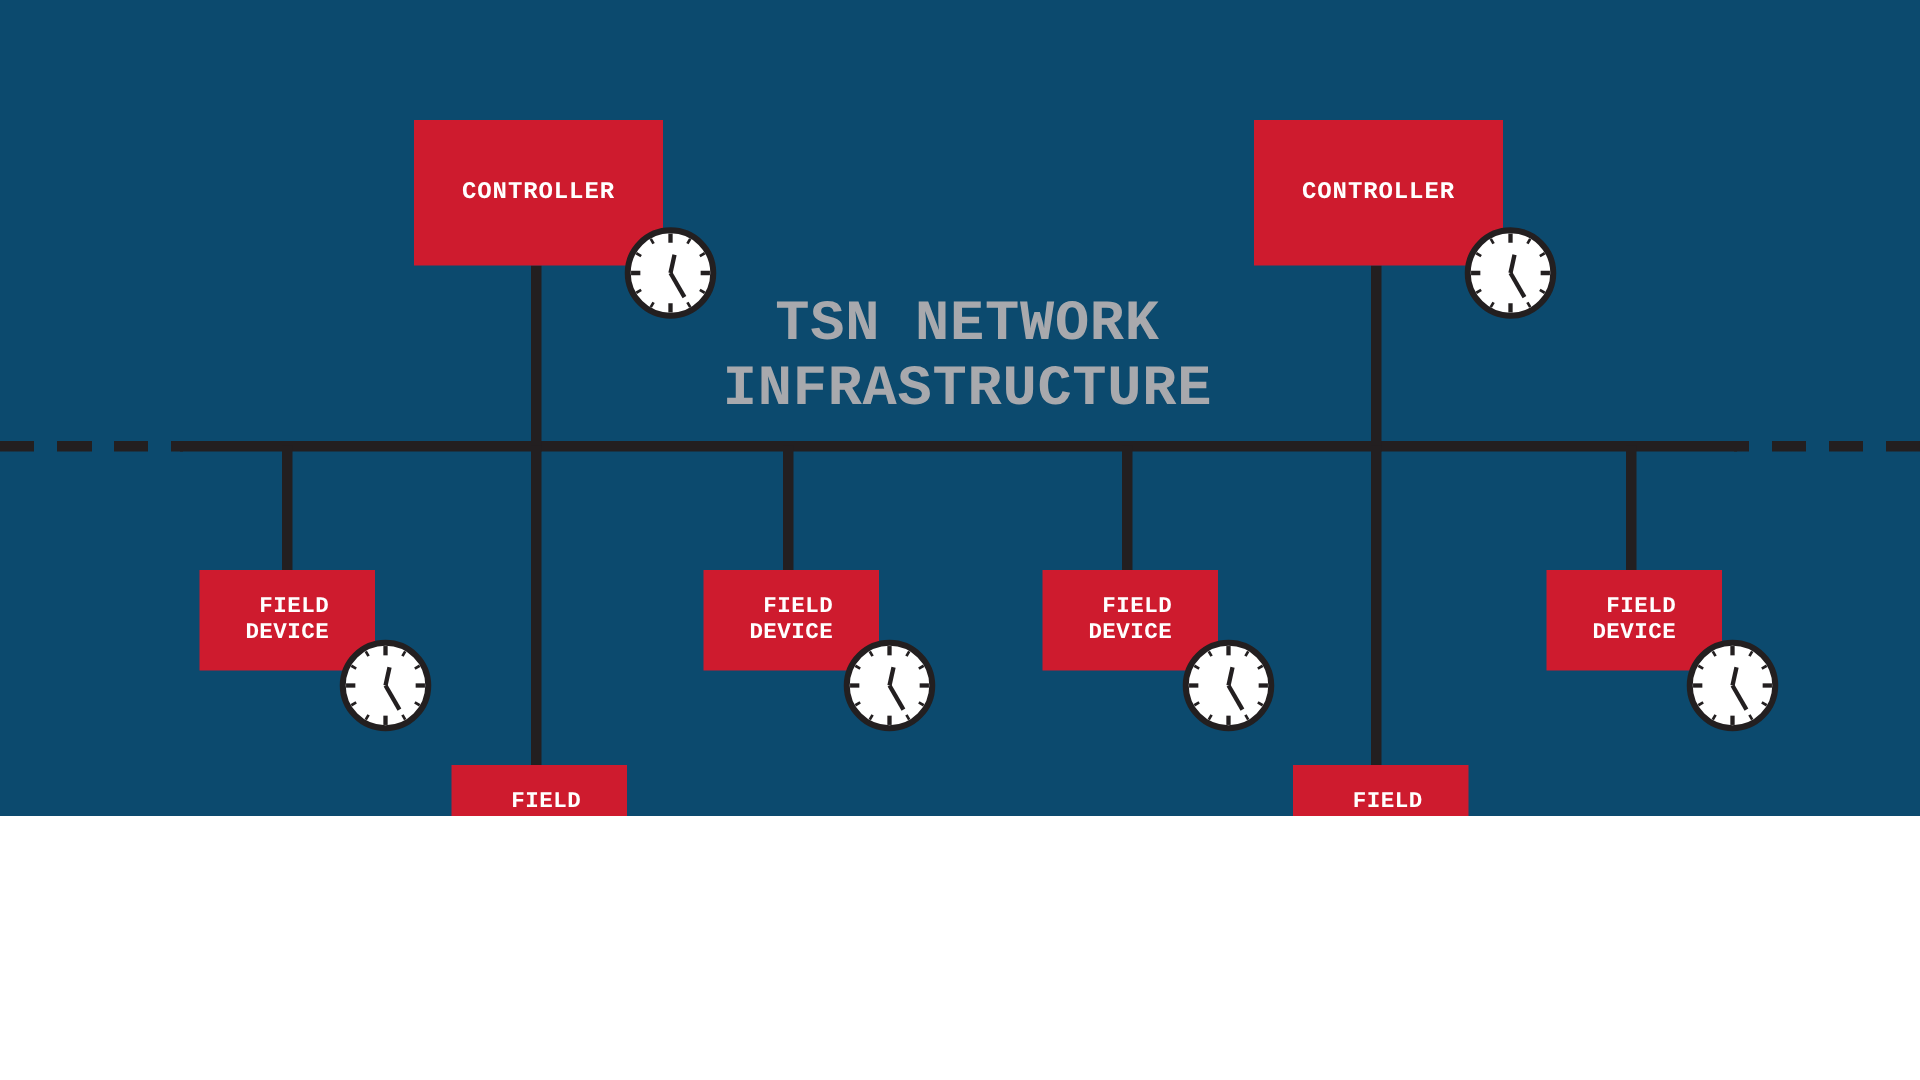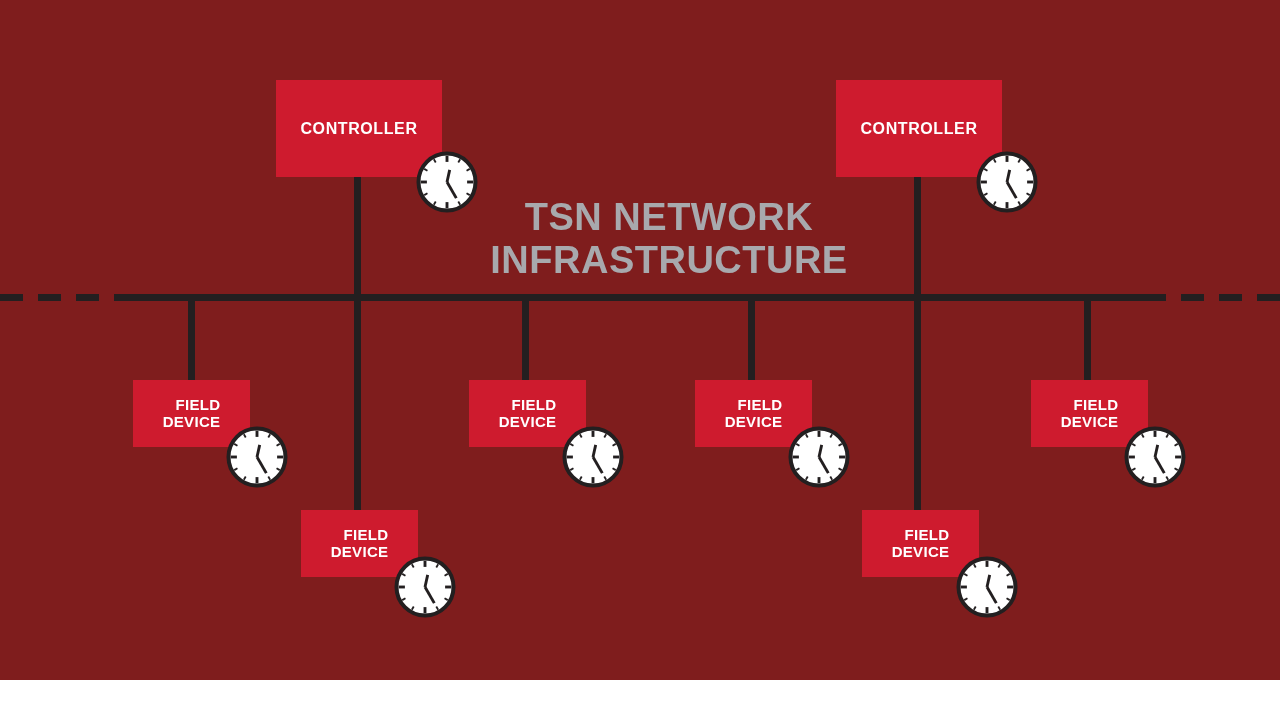--- a/index.html
+++ b/index.html
@@ -4,24 +4,24 @@
 <title>TSN Network Infrastructure</title>
 <style>
   html, body {
     margin: 0;
     padding: 0;
     background: #ffffff;
   }
   #canvas {
     position: relative;
     width: 1280px;
-    height: 680px;
-    background: #7f1d1d;
+    height: 544px;
+    background: #0c4a6e;
     overflow: hidden;
-    font-family: Liberation Sans, sans-serif;
+    font-family: Liberation Mono, monospace;
   }
 
   
   .bus-solid {
     position: absolute;
     background: #231f20;
   }
   .bus-dash {
     position: absolute;
     height: 7px;
@@ -294,16 +294,16 @@
           <line x1="8.22" y1="44.15" x2="11.45" y2="42.29" stroke="#231f20" stroke-width="1.80"></line>
           <line x1="4.70" y1="31.00" x2="10.90" y2="31.00" stroke="#231f20" stroke-width="2.88"></line>
           <line x1="8.22" y1="17.85" x2="11.45" y2="19.71" stroke="#231f20" stroke-width="1.80"></line>
           <line x1="17.85" y1="8.22" x2="19.71" y2="11.45" stroke="#231f20" stroke-width="1.80"></line>
           <line x1="31" y1="31" x2="33.68" y2="18.89" stroke="#231f20" stroke-width="2.88" stroke-linecap="butt"></line>
           <line x1="31" y1="31" x2="40.30" y2="47.11" stroke="#231f20" stroke-width="2.88" stroke-linecap="butt"></line>
         </svg>
       </div>
     </div>
 
-  <div class="title" id="title" style="left: 454px; top: 196px; width: 430px; color: rgb(168, 169, 173);">TSN NETWORK
+  <div class="title" id="title" style="left: 430px; top: 196px; width: 430px; color: rgb(168, 169, 173);">TSN NETWORK
 INFRASTRUCTURE</div>
 
 </div>
 
 </body></html>

